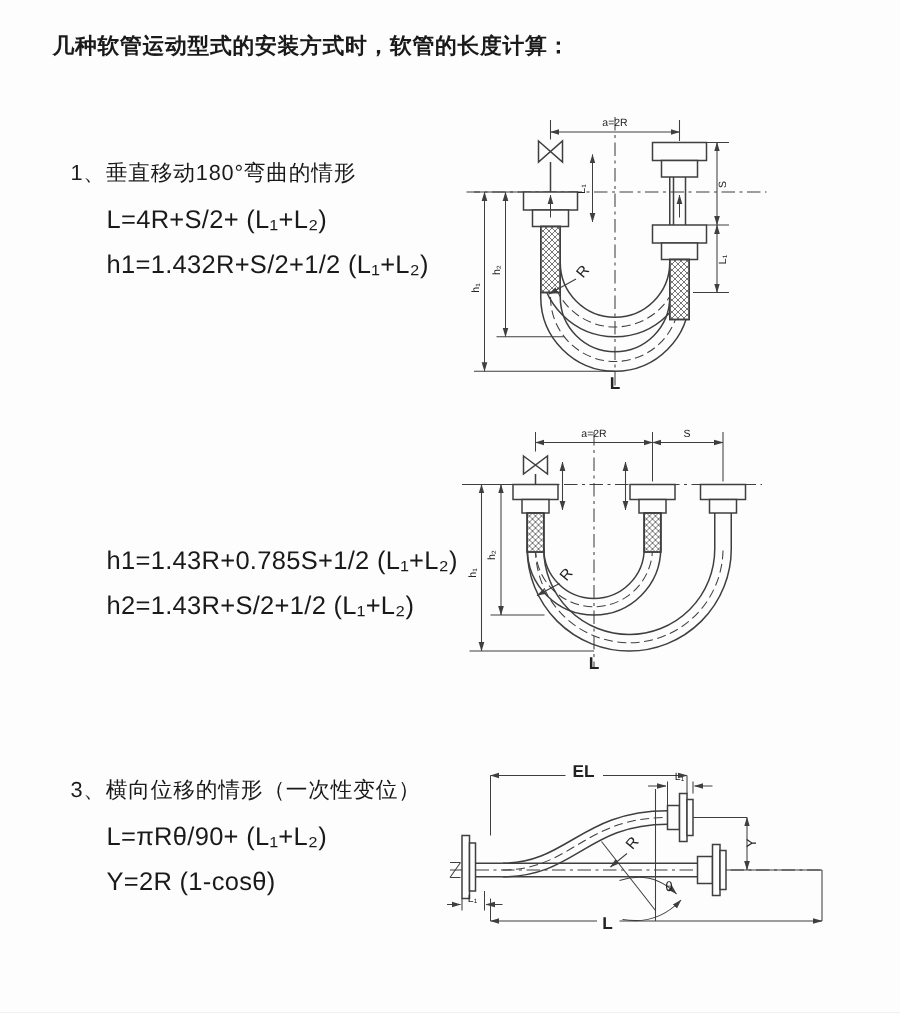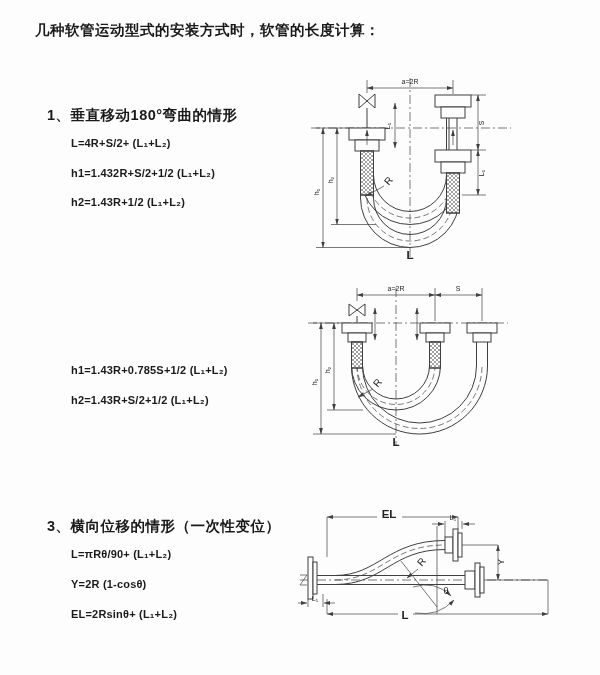--- a/index.html
+++ b/index.html
@@ -2,40 +2,39 @@
 <html><head>
 <meta charset="utf-8">
 <style>
   html,body{margin:0;padding:0;background:#e8e8e8;}
   .page{
     position:relative;width:600px;height:675px;margin:0 auto;
     background:#fdfdfd;overflow:hidden;
     font-family:"Liberation Sans","DejaVu Sans",sans-serif;color:#1a1a1a;
   }
   .doc-title{position:absolute;left:35px;top:21px;font-size:14.5px;font-weight:bold;letter-spacing:.5px;}
-  .sec-heading{position:absolute;font-size:14.5px;font-weight:bold;letter-spacing:.5px;}
-  .formula{position:absolute;font-size:11px;font-weight:bold;letter-spacing:.2px;white-space:pre;}
+  .sec-heading{position:absolute;font-size:14.5px;font-weight:normal;letter-spacing:.5px;}
+  .formula{position:absolute;font-size:17px;font-weight:normal;letter-spacing:.2px;white-space:pre;}
   svg{position:absolute;}
   svg text{font-family:"Liberation Sans","DejaVu Sans",sans-serif;fill:#222;}
   .dim{font-size:7px;}
   .dim-md{font-size:9px;}
   .dim-lg{font-size:11.5px;font-weight:bold;}
   .rlab{font-size:10px;}
 </style>
 </head>
 <body>
 
 <div class="page">
 
   <div class="doc-title">几种软管运动型式的安装方式时，软管的长度计算：</div>
 
   <div class="sec-heading" style="left:47px;top:106px">1、垂直移动180°弯曲的情形</div>
   <div class="formula" style="left:71px;top:137px">L=4R+S/2+ (L₁+L₂)</div>
   <div class="formula" style="left:71px;top:167px">h1=1.432R+S/2+1/2 (L₁+L₂)</div>
-  <div class="formula" style="left:71px;top:196px">h2=1.43R+1/2 (L₁+L₂)</div>
 
   <svg style="left:306px;top:70px" width="292" height="192" viewBox="0 0 292 192">
     <defs>
       <marker id="arr" viewBox="0 0 10 10" refX="9.5" refY="5" markerWidth="9" markerHeight="9" orient="auto-start-reverse">
         <path d="M0,2 L10,5 L0,8 Z" fill="#3f3f3f"></path>
       </marker>
       <pattern id="hatch" width="4" height="4" patternUnits="userSpaceOnUse">
         <path d="M0,0 L4,4 M4,0 L0,4" stroke="#666" stroke-width="0.6"></path>
       </pattern>
     </defs>
@@ -150,21 +149,20 @@
     <text class="dim" x="155" y="13" text-anchor="middle">S</text>
     <text class="dim" transform="rotate(-90 14 104)" x="14" y="104" text-anchor="middle">h₁</text>
     <text class="dim" transform="rotate(-90 27 92)" x="27" y="92" text-anchor="middle">h₂</text>
     <text class="rlab" transform="rotate(-50 77 107)" x="77" y="107" text-anchor="middle">R</text>
     <text class="dim-lg" x="93" y="168" text-anchor="middle">L</text>
   </svg>
 
   <div class="sec-heading" style="left:47px;top:517px">3、横向位移的情形（一次性变位）</div>
   <div class="formula" style="left:71px;top:548px">L=πRθ/90+ (L₁+L₂)</div>
   <div class="formula" style="left:71px;top:578px">Y=2R (1-cosθ)</div>
-  <div class="formula" style="left:71px;top:608px">EL=2Rsinθ+ (L₁+L₂)</div>
 
   <svg style="left:298px;top:501px" width="302" height="136" viewBox="0 0 302 136">
     <g stroke="#3f3f3f" stroke-width="1" fill="none">
 
       <path d="M2,79 H252" stroke-width="0.7" stroke-dasharray="9 3 2 3"></path>
       <path d="M2,74 H9 M2,84 H9 M9,74 L2,84" stroke-width="0.7"></path>
 
       <path d="M37,74.5 H167 M37,83.5 H167"></path>
 
       <path d="M37,74.5 C80,74.5 90,39.5 147,39.5"></path>

